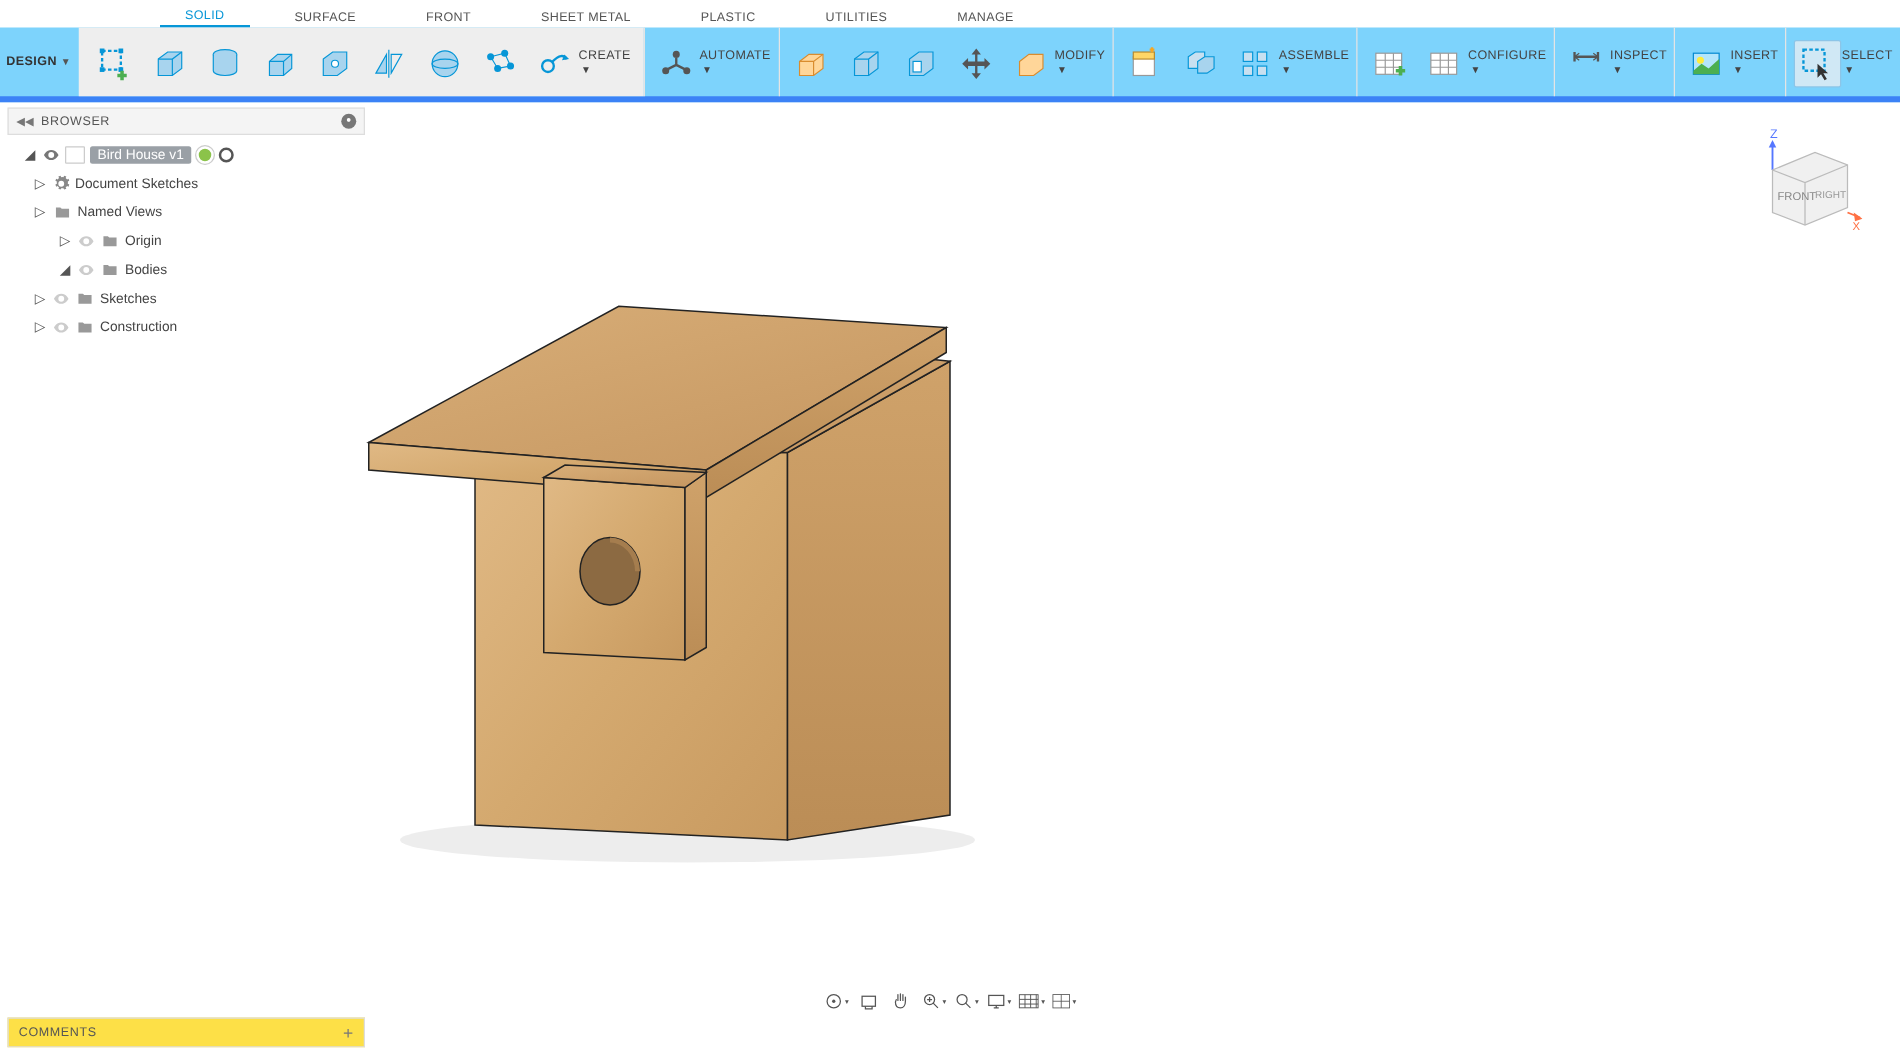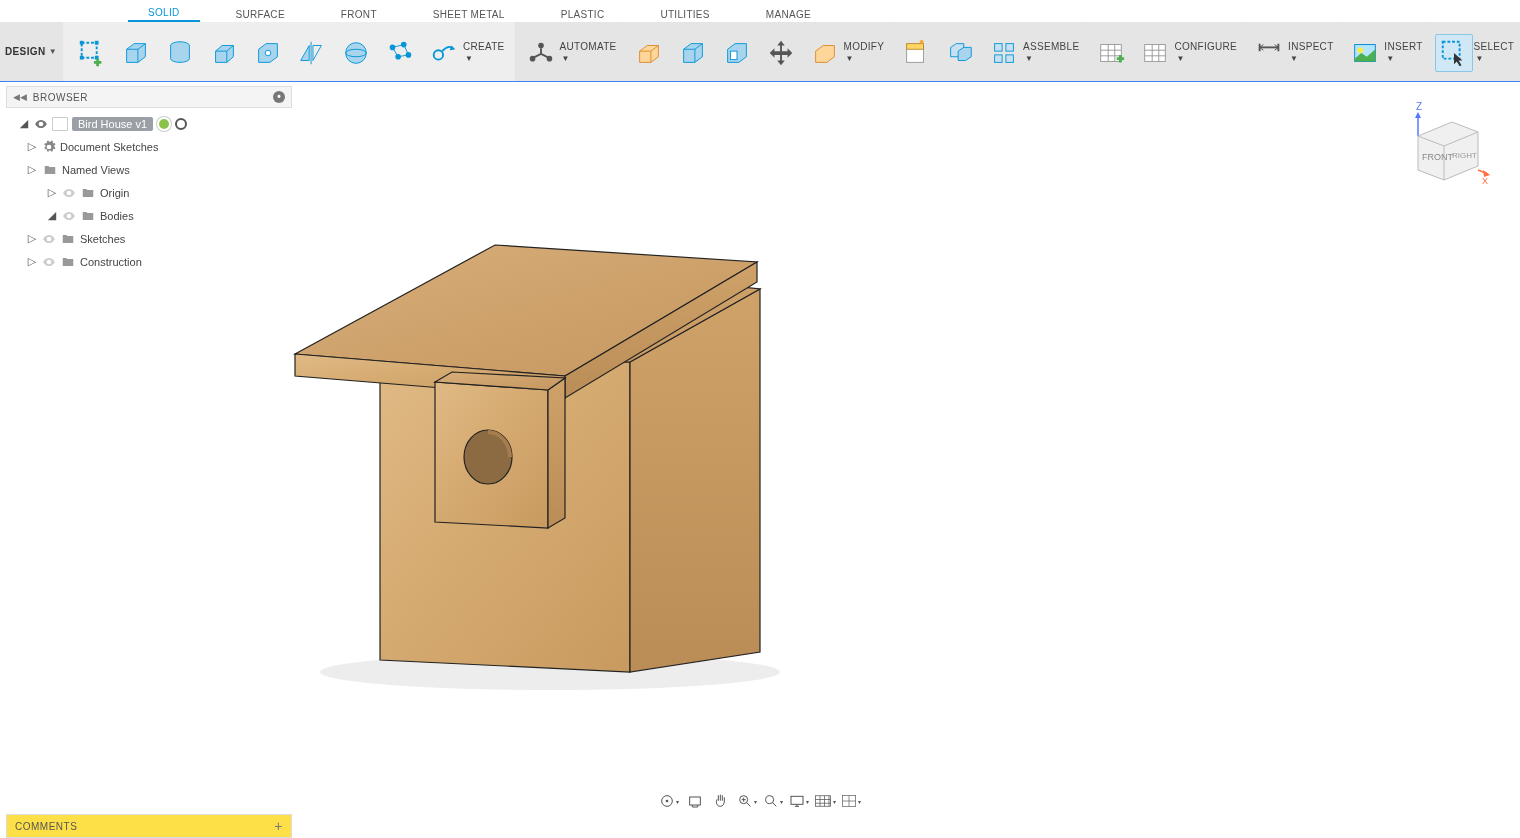--- a/index.html
+++ b/index.html
@@ -1,20 +1,20 @@
 <!DOCTYPE html>
 <html><head>
 <meta charset="utf-8">
 <style>
 *{box-sizing:border-box;margin:0;padding:0;font-family:Arial,Helvetica,sans-serif}
 body{background:#fff;width:1520px;height:838px;overflow:hidden;position:relative;font-size:11px;color:#333}
 .tabbar{display:flex;align-items:flex-end;height:22px;padding-left:128px;gap:16px;background:#fff}
 .tabbar .tab{padding:3px 20px 2px;font-size:10px;letter-spacing:.3px;color:#555;cursor:pointer}
 .tabbar .tab.active{color:#0696d7;border-bottom:2px solid #0696d7}
-.ribbon{display:flex;height:60px;border-bottom:1px solid #3b82f6;background:#e5e5e5}
+.ribbon{display:flex;height:60px;border-bottom:5px solid #3b82f6;background:#7dd3fc}
 .workspace{width:115px;display:flex;align-items:center;justify-content:center;border-right:1px solid transparent;font-size:10px;font-weight:bold;letter-spacing:.4px;cursor:pointer}
 .workspace .dd{font-size:8px;margin-left:3px;color:#555}
 .group{display:flex;flex-direction:row;align-items:center;border-left:1px solid #e4e4e4;padding:2px 6px 0}
 .group.noborder{border-left:none}
 .icons{display:flex;align-items:center;gap:6px;height:42px}
 .ibtn{width:38px;height:38px;display:flex;align-items:center;justify-content:center;cursor:pointer;border-radius:2px}
 .ibtn.sel{background:#d0e8f5;border:1px solid #8cc5e8}
 .ibtn svg{width:30px;height:30px}
 .glabel{font-size:10px;letter-spacing:.3px;color:#444;padding-bottom:2px;cursor:pointer}
 .glabel .dd{font-size:8px;margin-left:2px}

